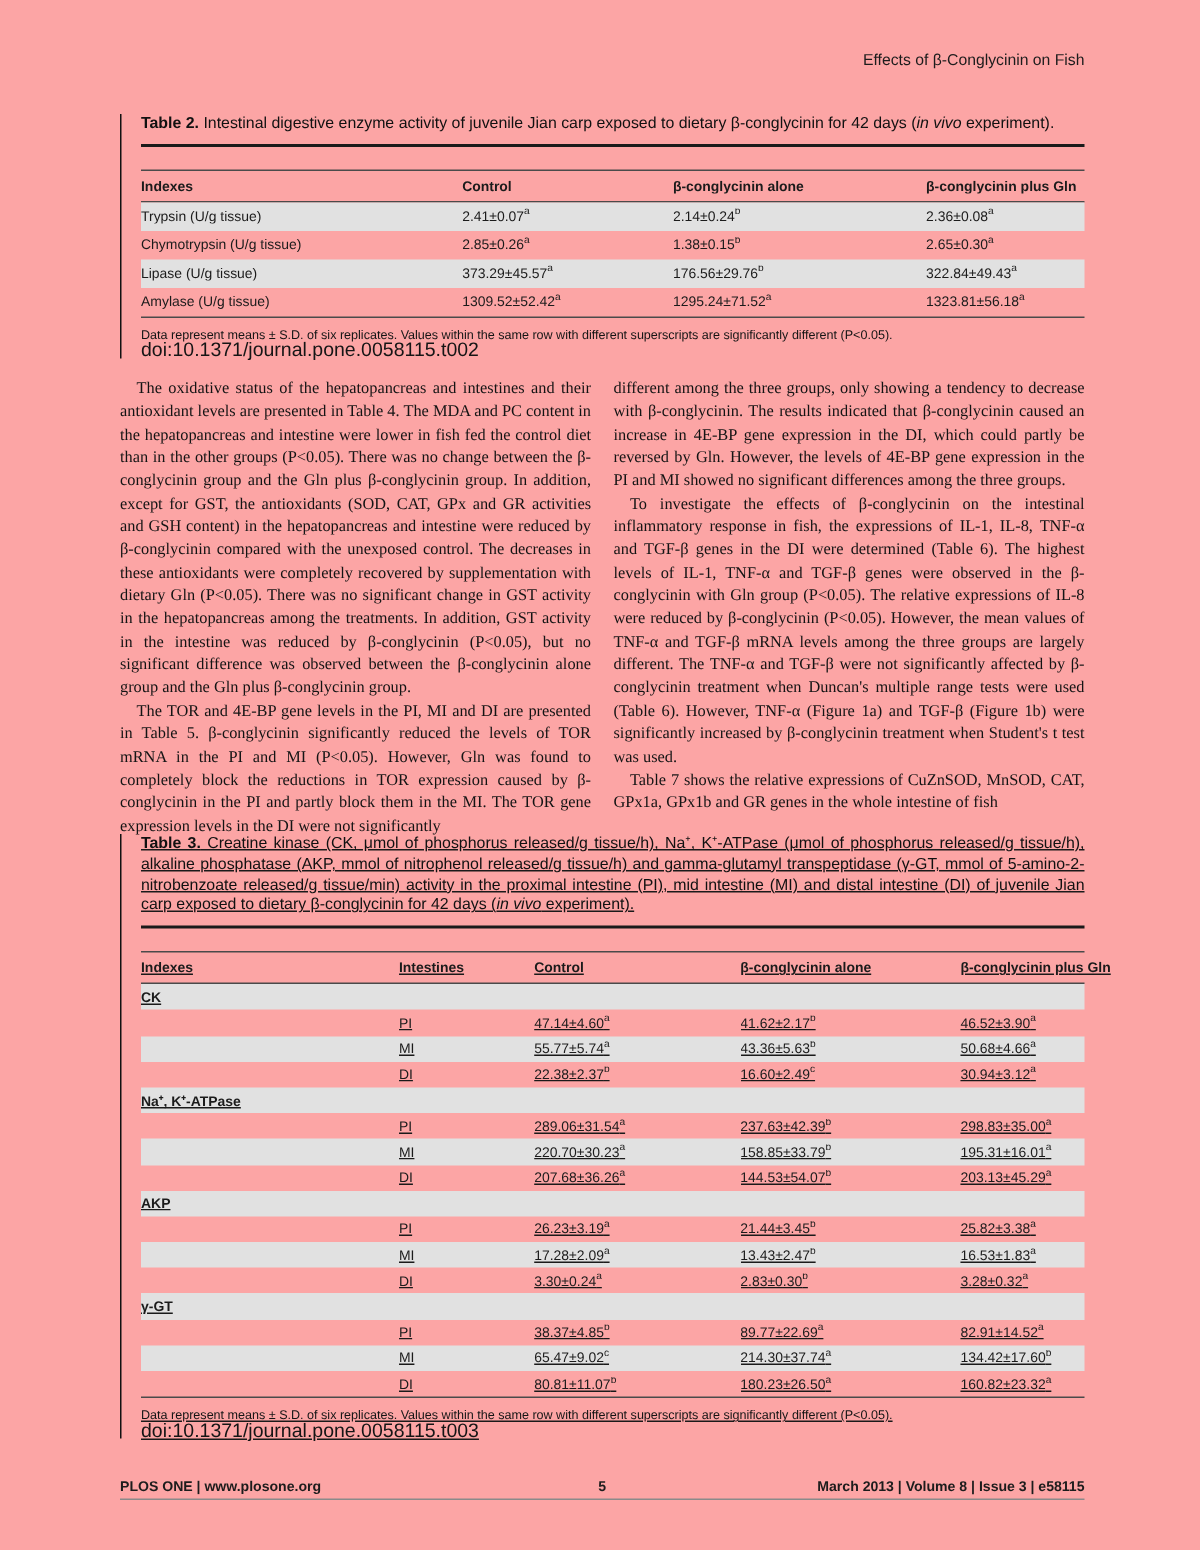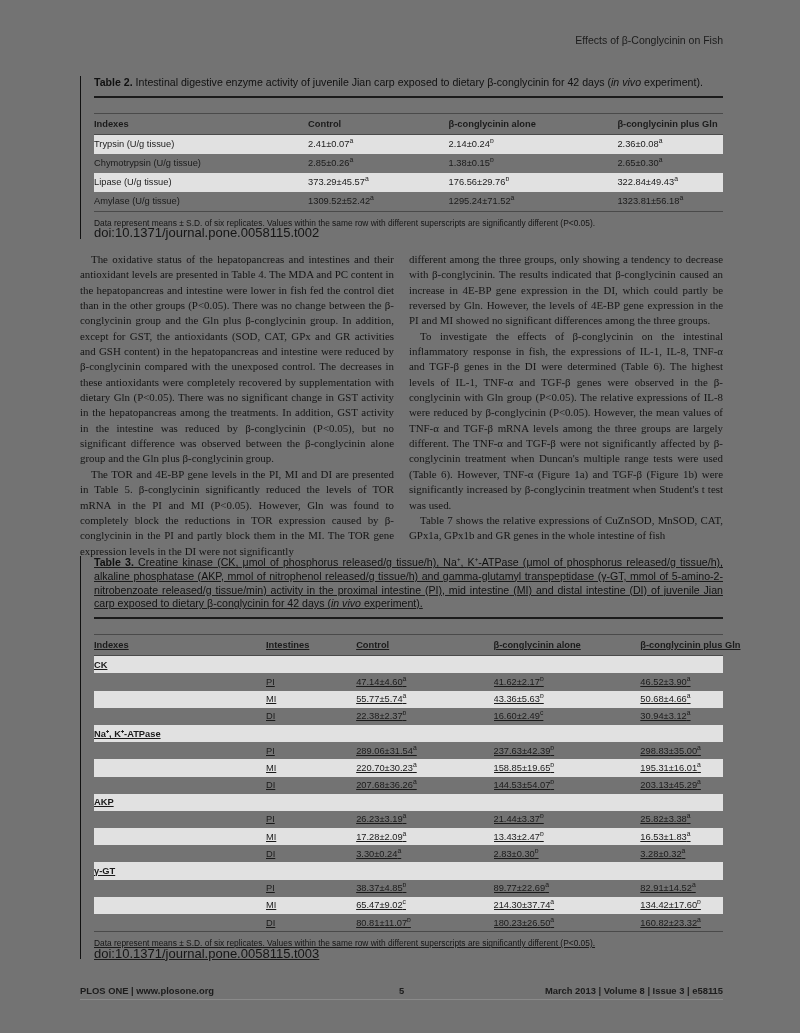--- a/index.html
+++ b/index.html
@@ -1,16 +1,16 @@
 <!DOCTYPE html>
 <html><head>
 <meta charset="utf-8">
 <style>
   html,body{margin:0;padding:0;background:#ffffff;}
-  .page{position:relative;width:800px;height:1033px;background:#737373;overflow:hidden;
+  .page{position:relative;width:800px;height:1033px;background:#fca5a5;overflow:hidden;
         font-family:"Liberation Sans",sans-serif;color:#1a1a1a;}
   .running-head{position:absolute;top:34px;left:80px;width:643px;text-align:right;
         font-size:10.5px;color:#1c1c1c;}
   
   .tblock{position:absolute;left:80px;width:643px;border-left:1.5px solid #111;
         box-sizing:border-box;padding-left:13px;}
   .tcaption{font-size:10.6px;line-height:13.8px;color:#111;text-align:justify;}
   .tcaption b{font-weight:bold;}
   .rule1{border-top:2px solid #1a1a1a;margin-top:6px;}
   .rule2{border-top:1px solid #4a4a4a;margin-top:15px;}
@@ -146,21 +146,21 @@
       <div class="c"></div>
       <div class="c">PI</div>
       <div class="c"><span>289.06±31.54</span><sup>a</sup></div>
       <div class="c"><span>237.63±42.39</span><sup>b</sup></div>
       <div class="c"><span>298.83±35.00</span><sup>a</sup></div>
     </div>
     <div class="trow shade">
       <div class="c"></div>
       <div class="c">MI</div>
       <div class="c"><span>220.70±30.23</span><sup>a</sup></div>
-      <div class="c"><span>158.85±19.65</span><sup>b</sup></div>
+      <div class="c"><span>158.85±33.79</span><sup>b</sup></div>
       <div class="c"><span>195.31±16.01</span><sup>a</sup></div>
     </div>
     <div class="trow">
       <div class="c"></div>
       <div class="c">DI</div>
       <div class="c"><span>207.68±36.26</span><sup>a</sup></div>
       <div class="c"><span>144.53±54.07</span><sup>b</sup></div>
       <div class="c"><span>203.13±45.29</span><sup>a</sup></div>
     </div>
 
@@ -168,21 +168,21 @@
       <div class="c">AKP</div>
         <div class="c"></div>
         <div class="c"></div>
         <div class="c"></div>
         <div class="c"></div>
     </div>
     <div class="trow">
       <div class="c"></div>
       <div class="c">PI</div>
       <div class="c"><span>26.23±3.19</span><sup>a</sup></div>
-      <div class="c"><span>21.44±3.37</span><sup>b</sup></div>
+      <div class="c"><span>21.44±3.45</span><sup>b</sup></div>
       <div class="c"><span>25.82±3.38</span><sup>a</sup></div>
     </div>
     <div class="trow shade">
       <div class="c"></div>
       <div class="c">MI</div>
       <div class="c"><span>17.28±2.09</span><sup>a</sup></div>
       <div class="c"><span>13.43±2.47</span><sup>b</sup></div>
       <div class="c"><span>16.53±1.83</span><sup>a</sup></div>
     </div>
     <div class="trow">

